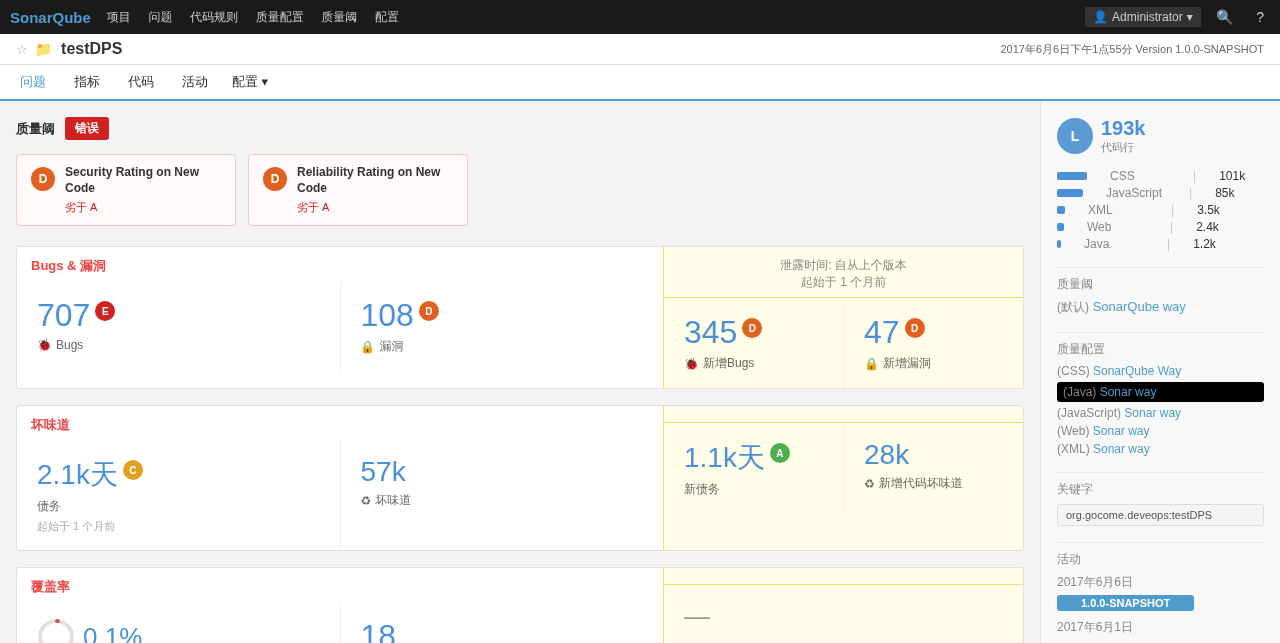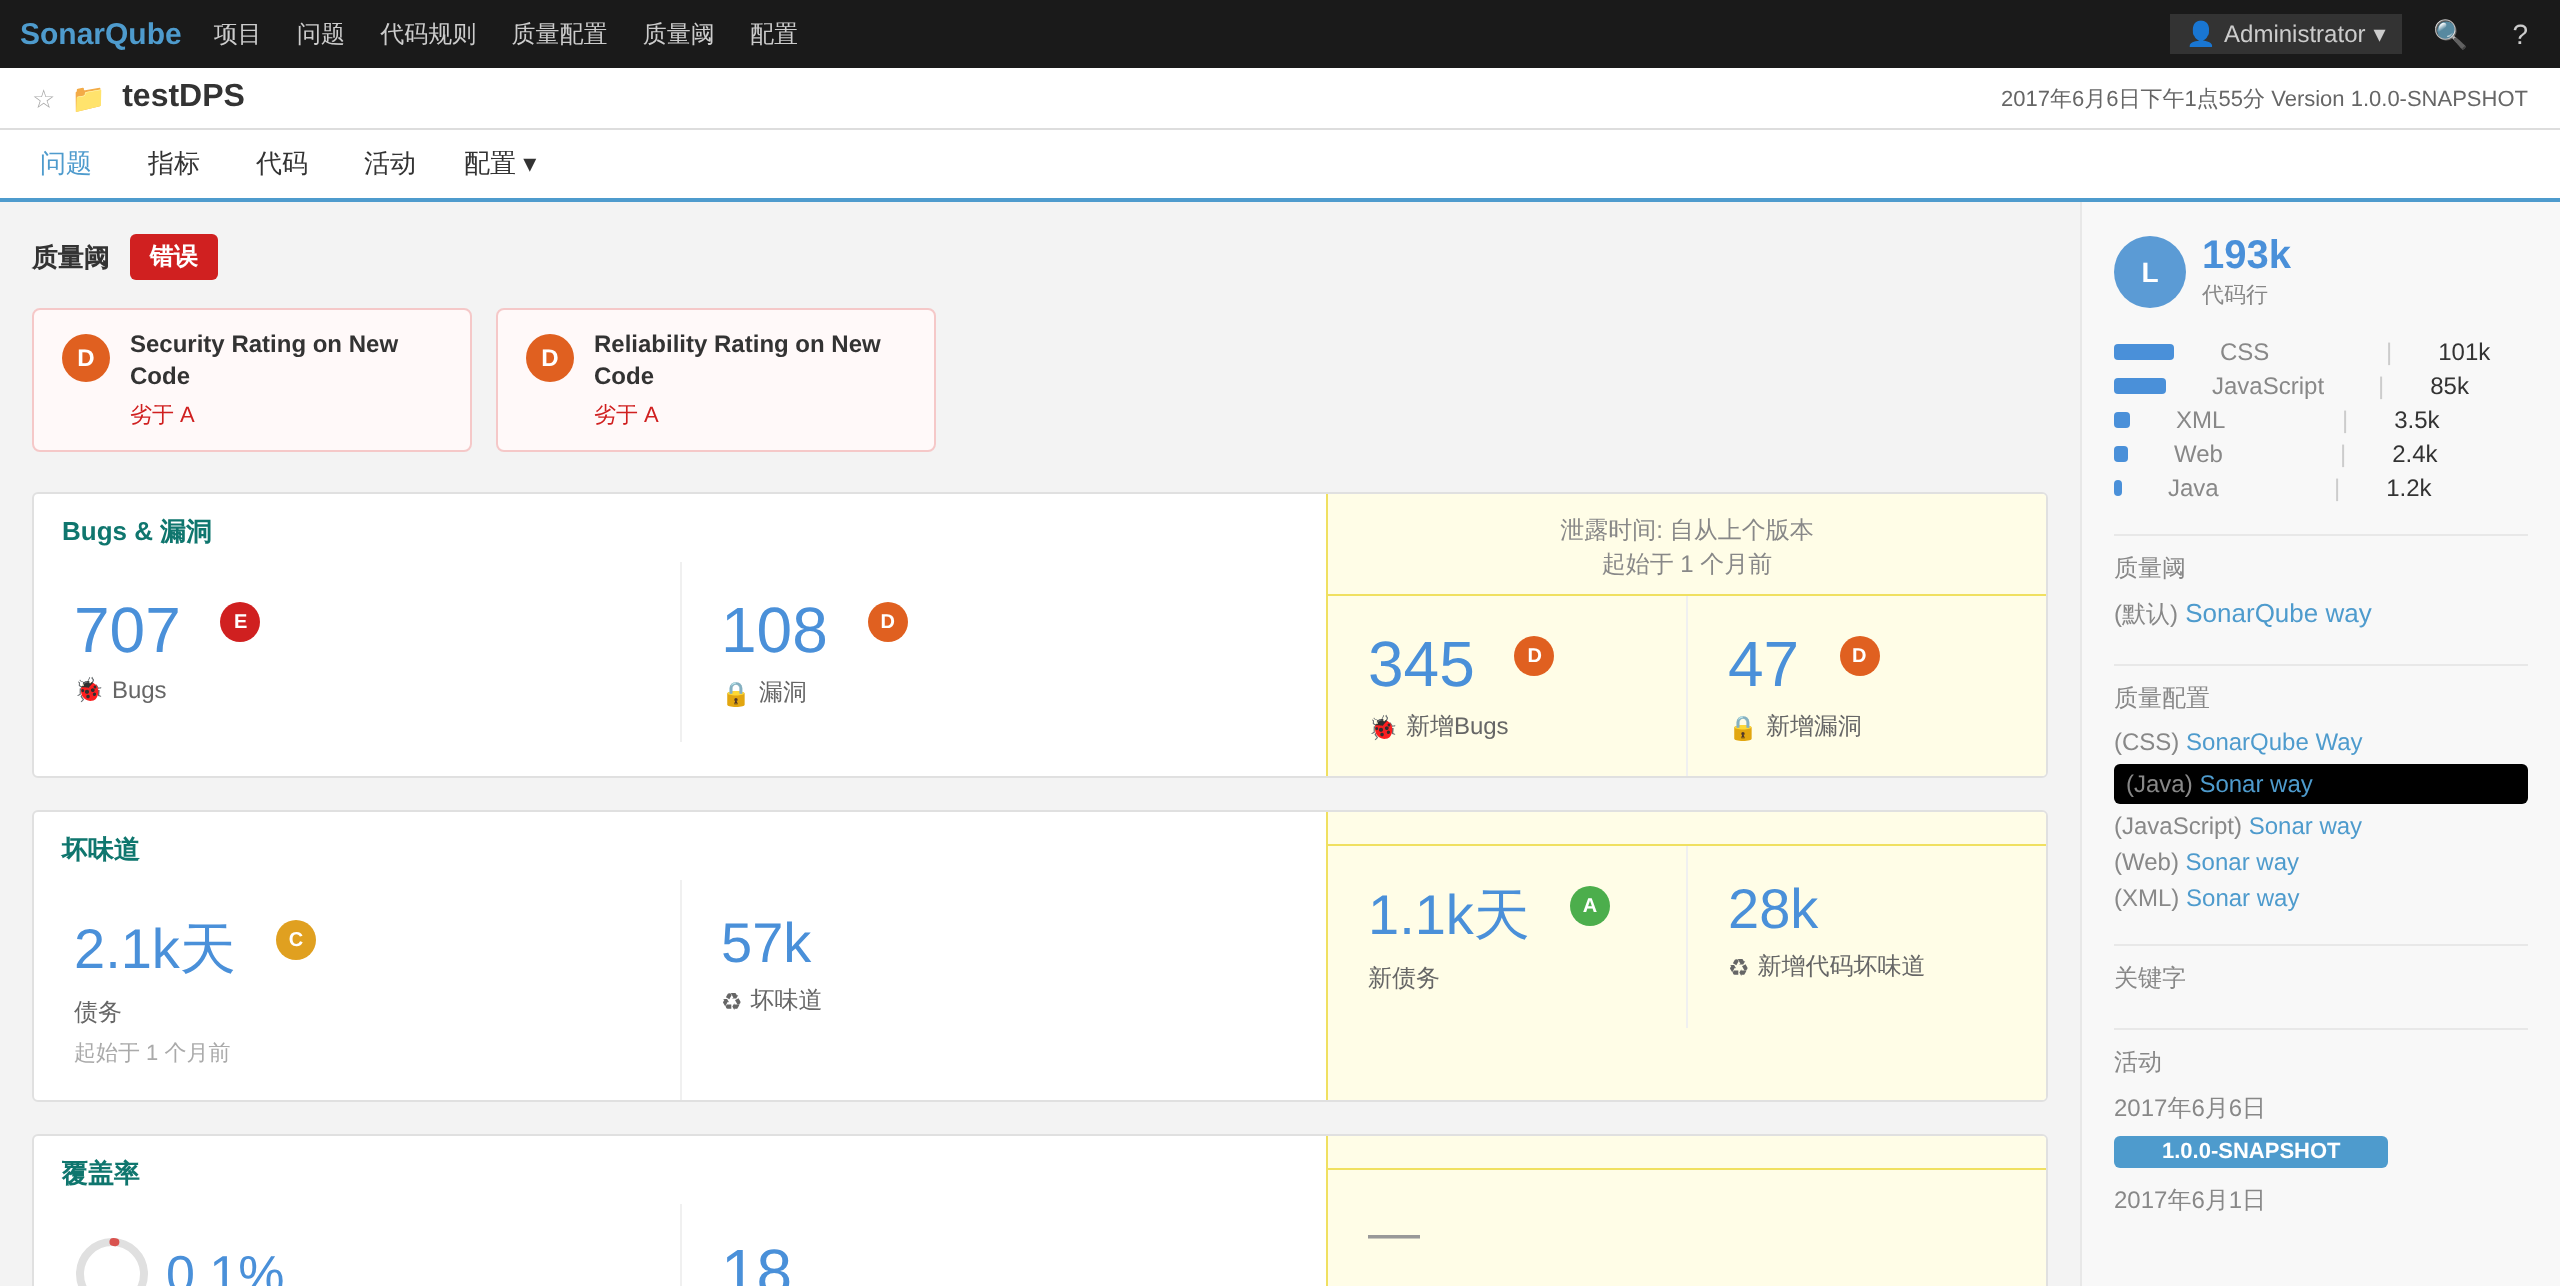--- a/index.html
+++ b/index.html
@@ -199,21 +199,21 @@
       flex-direction: column;
       align-items: flex-start;
     }
     .metric-cell:last-child { border-right: none; }
     .metric-value {
       font-size: 32px;
       color: #4a90d9;
       font-weight: 300;
       display: flex;
       align-items: flex-start;
-      gap: 20px;
+      gap: 5px;
       position: relative;
     }
     .metric-value .badge-circle {
       width: 20px;
       height: 20px;
       border-radius: 50%;
       color: #fff;
       font-size: 10px;
       font-weight: bold;
       display: flex;
@@ -360,21 +360,21 @@
     }
 
     .start-label {
       font-size: 11px;
       color: #888;
       padding: 8px 20px 0;
     }
     .section-label-title {
       font-size: 13px;
       font-weight: bold;
-      color: #0f766e;
+      color: #ef4444;
       padding: 10px 14px 6px;
     }
   </style>
 </head>
 <body>
 
 <div class="top-nav">
   <div class="logo">
     <span><span class="sonar">SonarQube</span></span>
   </div>
@@ -656,20 +656,21 @@
       <div class="qg-item">
         <span class="qg-label">(XML)</span>
         <a href="#" class="qg-link">Sonar way</a>
       </div>
     </div>
 
     <hr style="border:none; border-top:1px solid #e8e8e8; margin: 8px 0;">
 
     <div class="sidebar-section">
       <h4>关键字</h4>
+      <div class="keyword-box">org.gocome.deveops:testDPS</div>
     </div>
 
     <hr style="border:none; border-top:1px solid #e8e8e8; margin: 8px 0;">
 
     <div class="sidebar-section">
       <h4>活动</h4>
       <div>
         <div class="activity-date">2017年6月6日</div>
         <div class="snapshot-badge">1.0.0-SNAPSHOT</div>
       </div>

